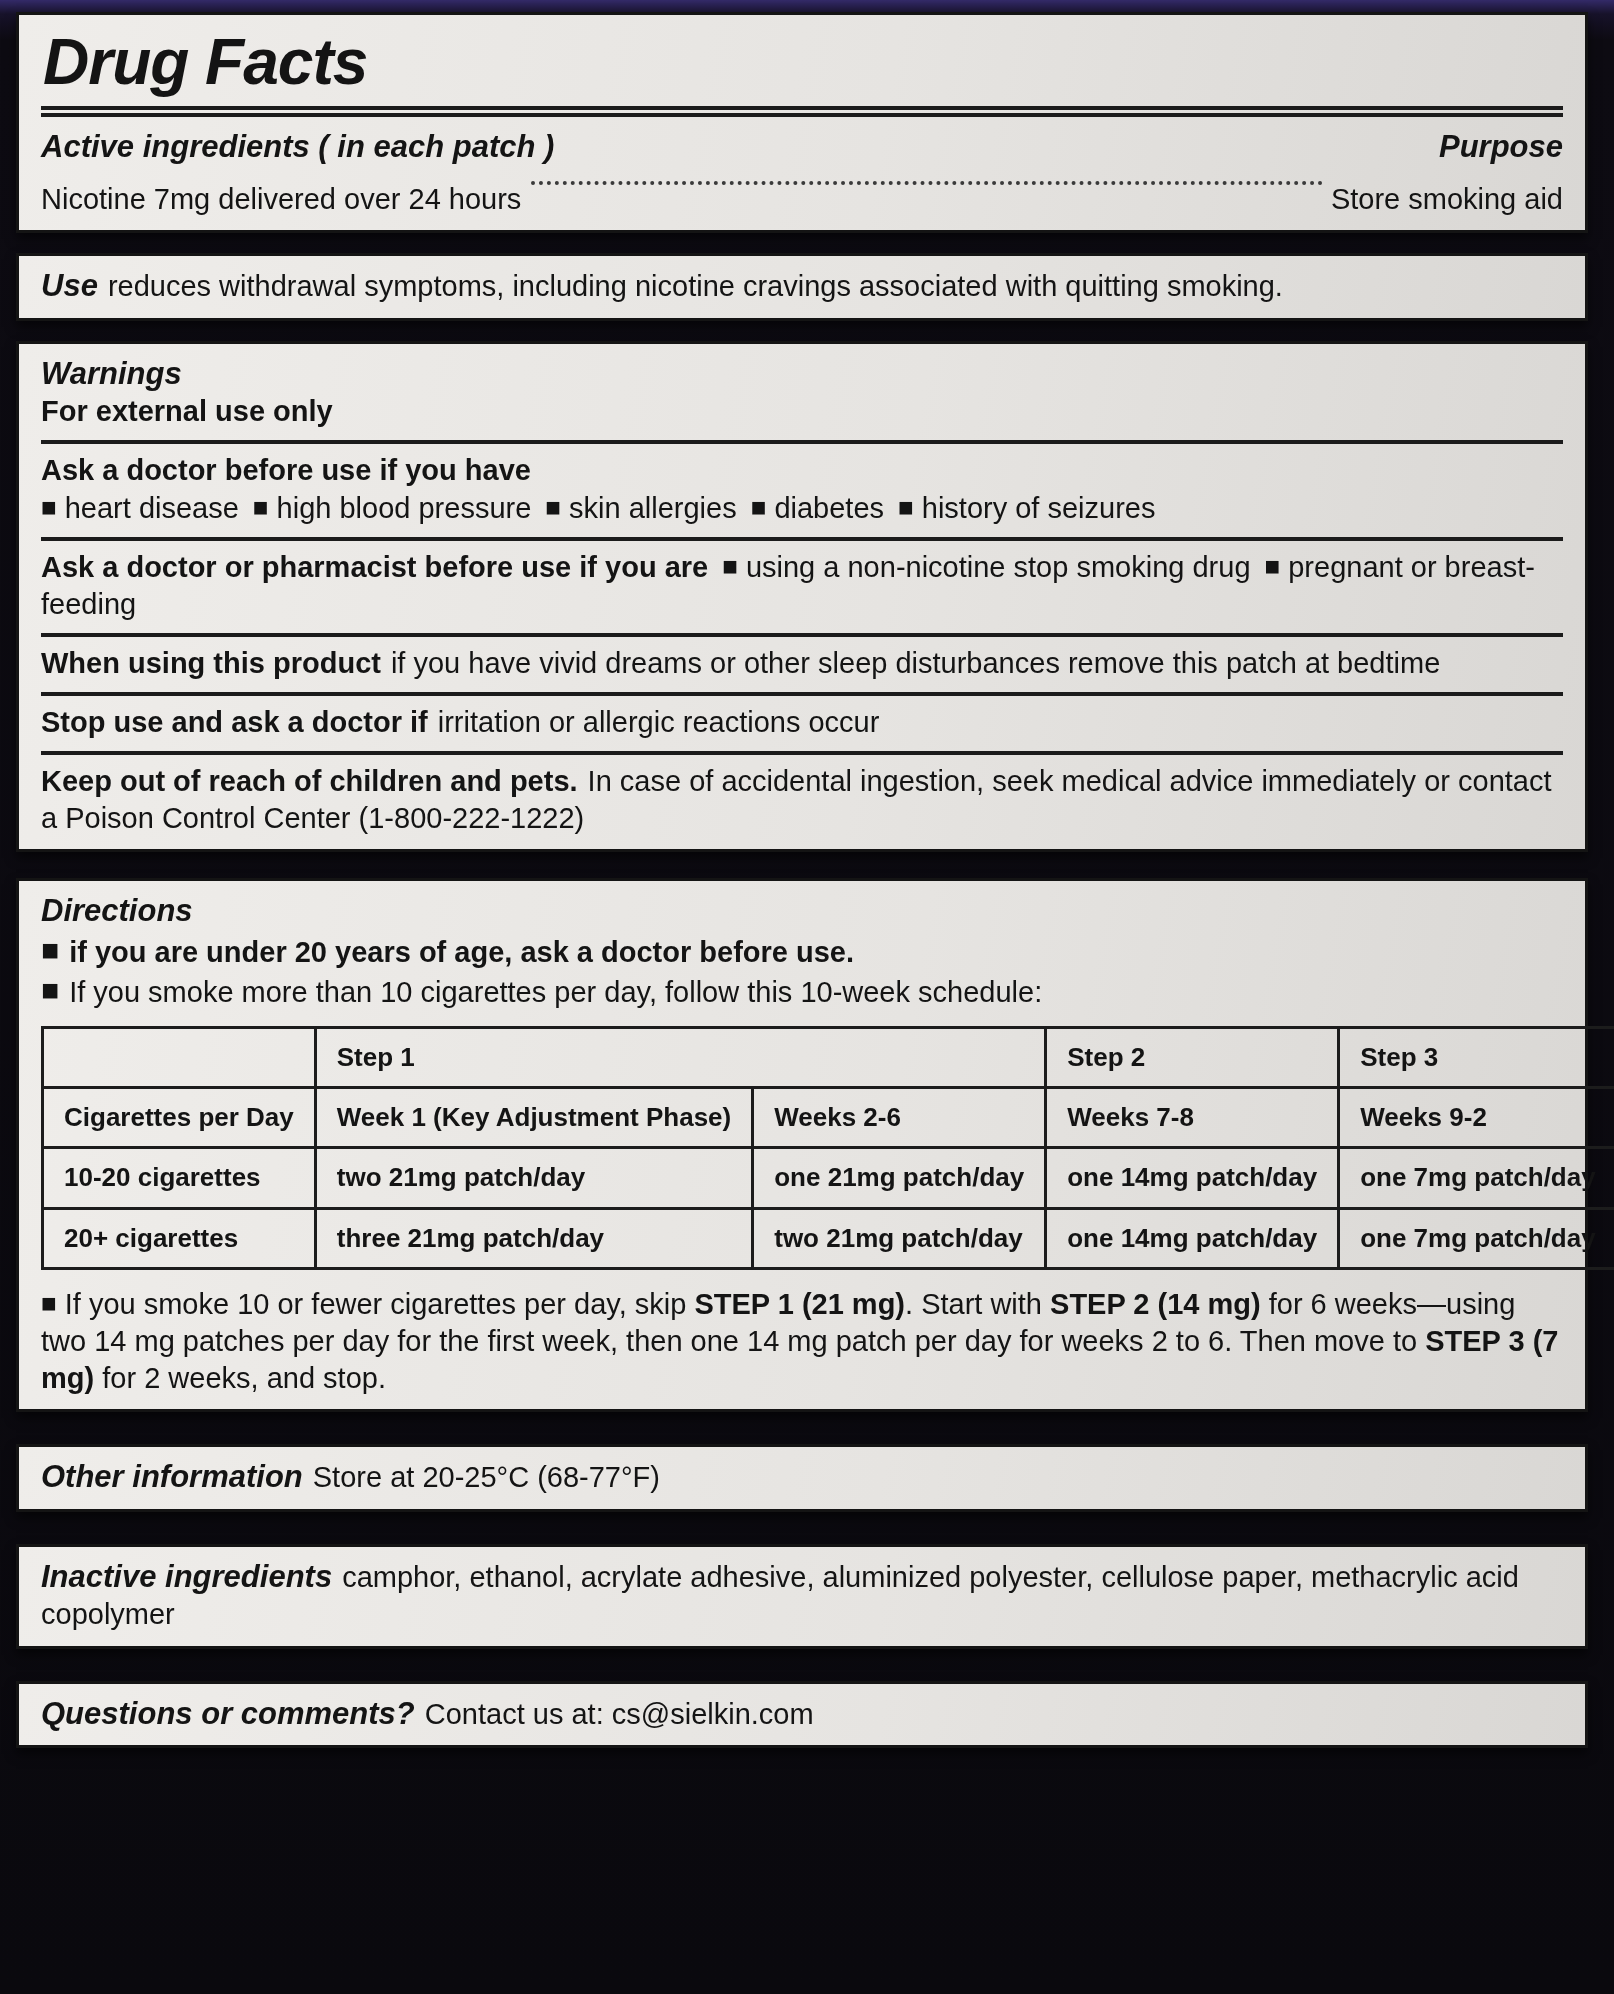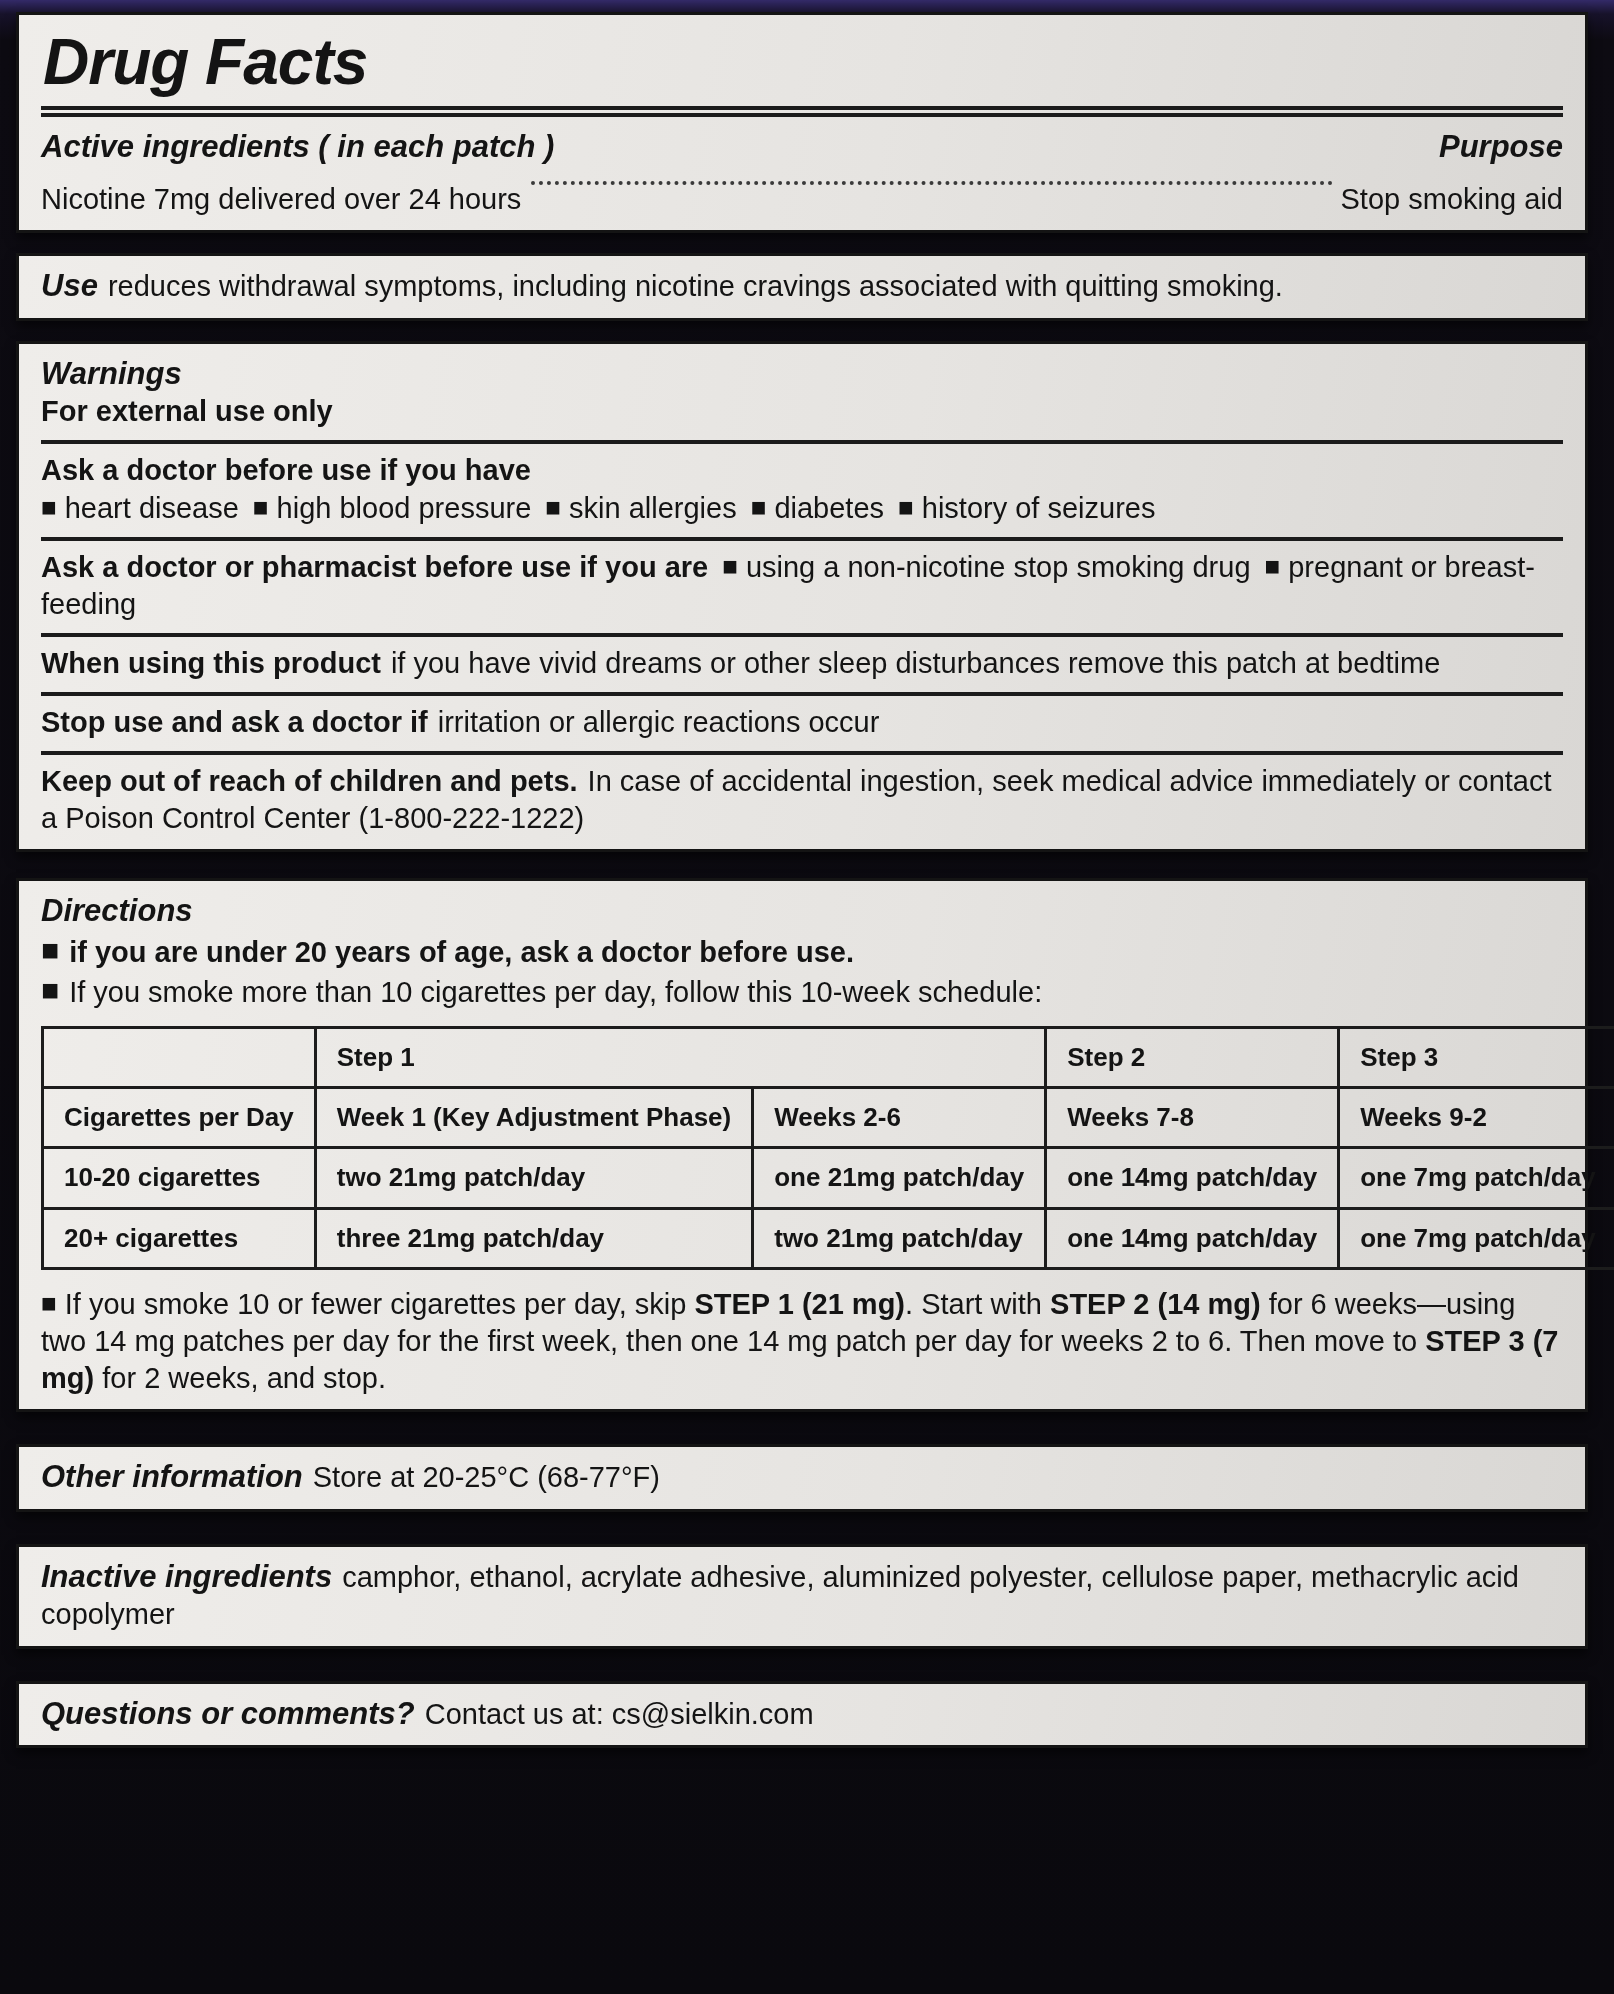--- a/index.html
+++ b/index.html
@@ -80,21 +80,21 @@
   <div class="panel">
     <div class="title">Drug Facts</div>
     <div class="double-rule"></div>
     <div class="row-split">
       <span class="hd big">Active ingredients ( in each patch )</span>
       <span class="hd big">Purpose</span>
     </div>
     <div class="leader-row">
       <span>Nicotine 7mg delivered over 24 hours</span>
       <span class="leader"></span>
-      <span>Stop smoking aid</span>
+      <span>Store smoking aid</span>
     </div>
   </div>
 
   <div class="panel gap-s">
     <span class="hd big inline-gap">Use</span><span>reduces withdrawal symptoms, including nicotine cravings associated with quitting smoking.</span>
   </div>
 
   <div class="panel gap-s">
     <div class="hd big">Warnings</div>
     <div class="b">For external use only</div>

